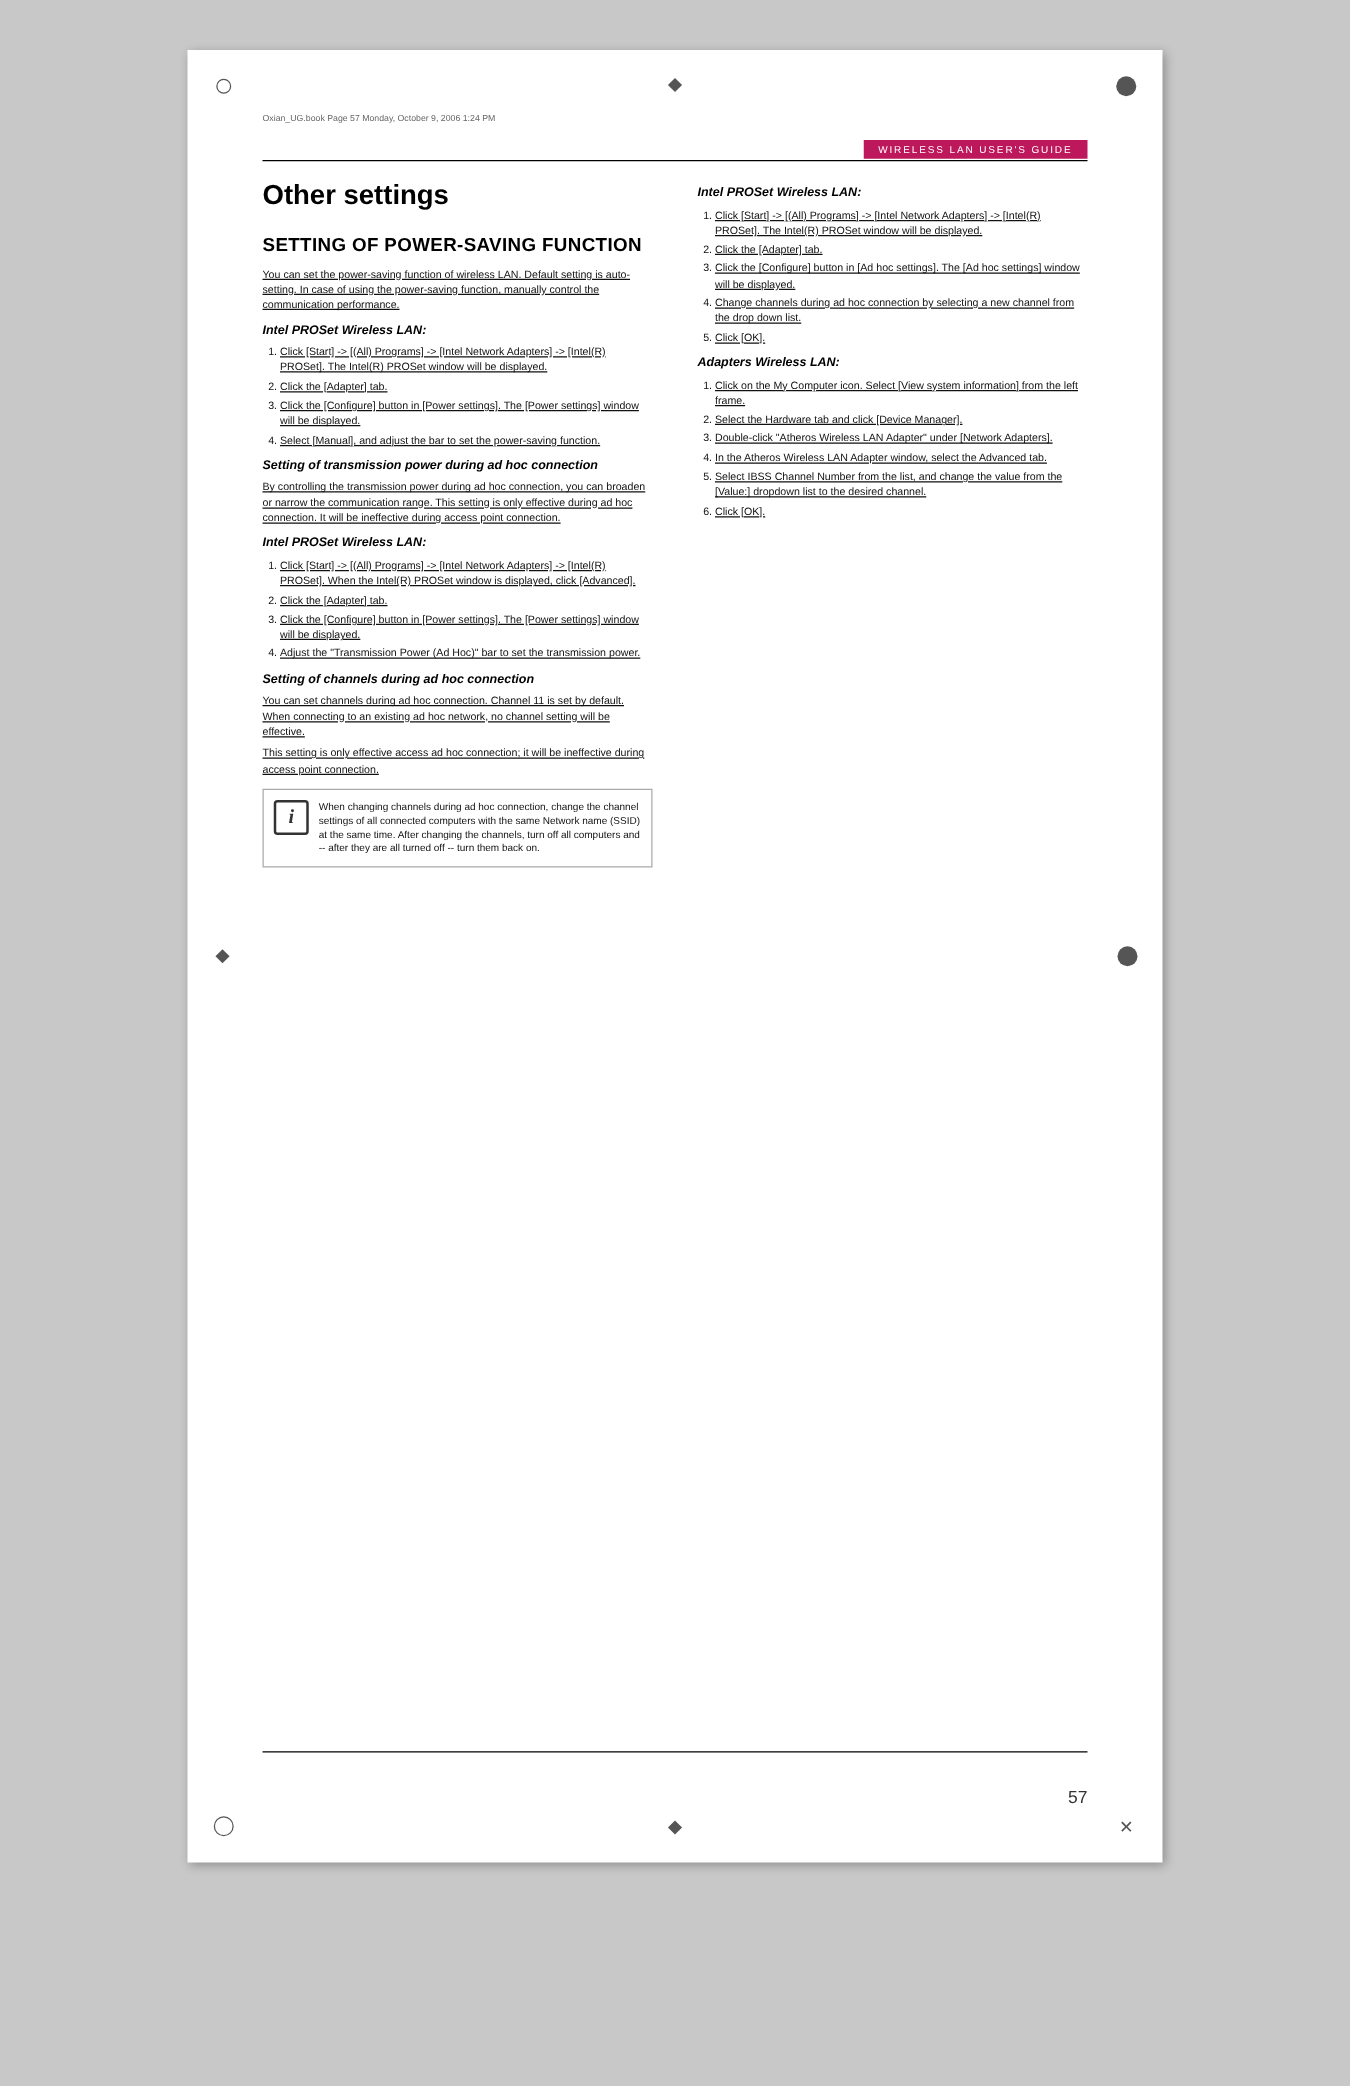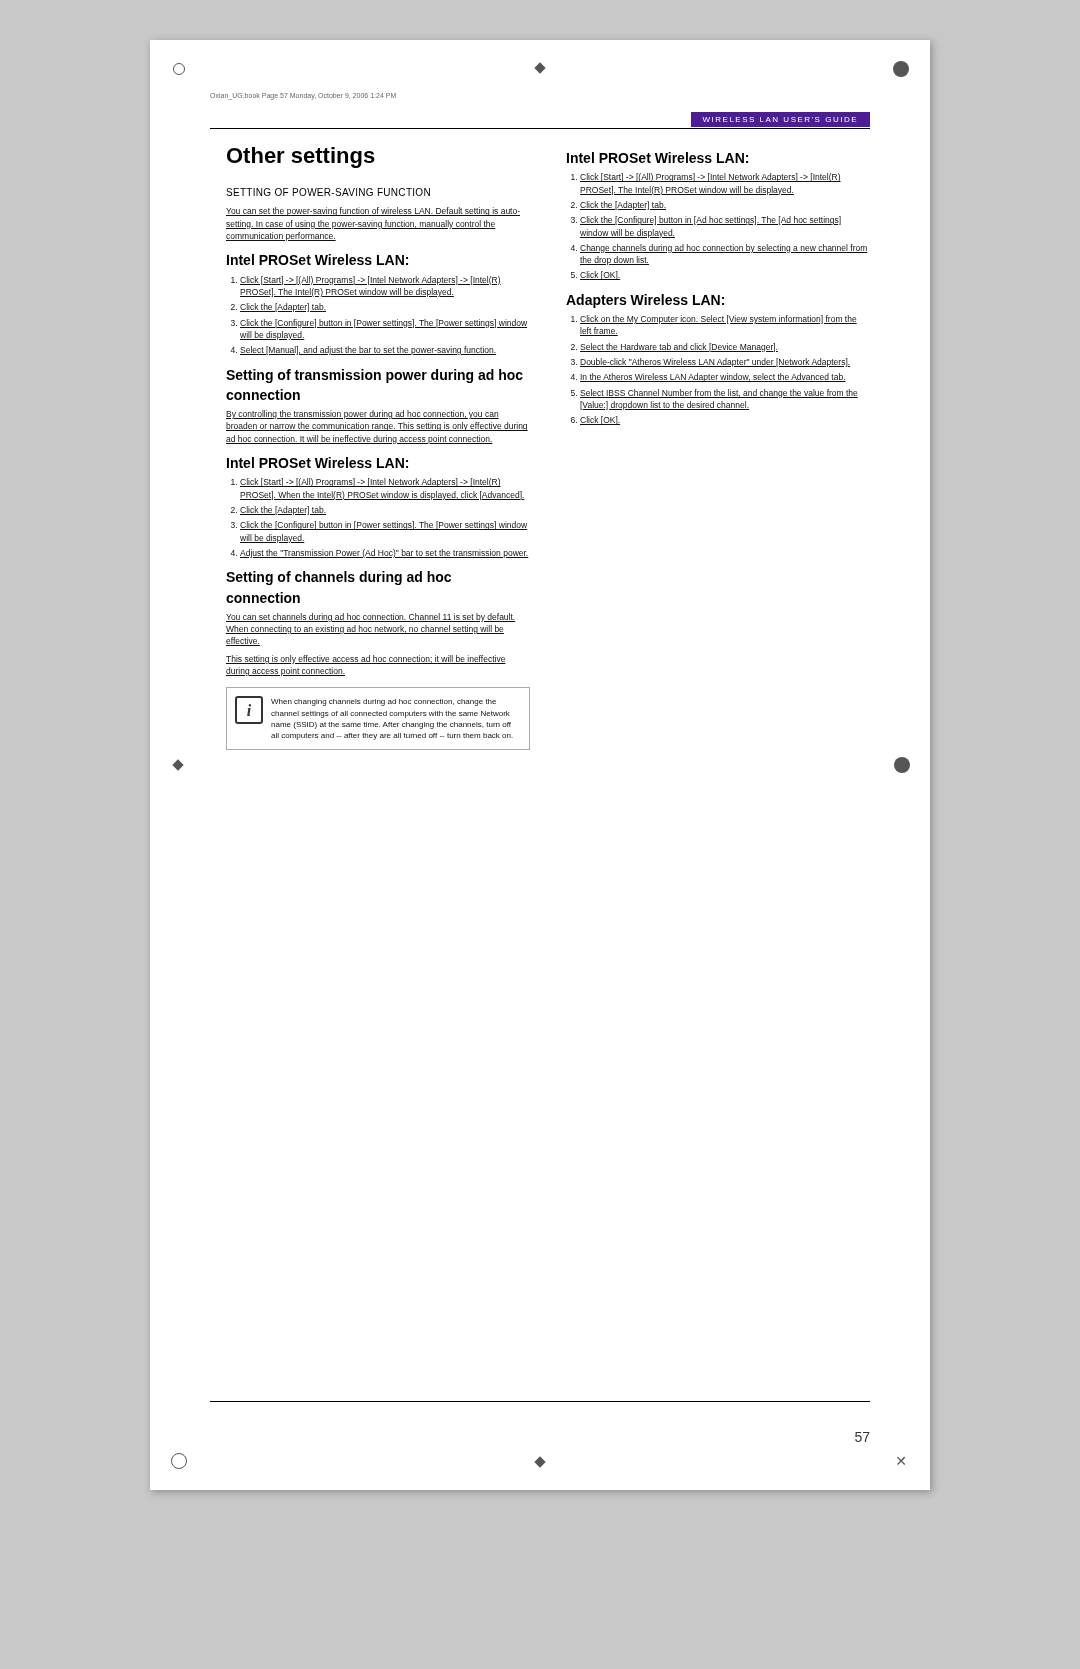--- a/index.html
+++ b/index.html
@@ -81,21 +81,21 @@
       font-size: 7px;
       color: #666;
       font-family: Arial, sans-serif;
     }
 
     
     .header-bar {
       position: absolute;
       top: 72px;
       right: 60px;
-      background: #4c1d95;
+      background: #be185d;
       color: #ffffff;
       font-size: 8px;
       font-family: Arial, sans-serif;
       letter-spacing: 1.5px;
       padding: 3px 12px;
       text-transform: uppercase;
     }
 
     
     .top-rule {
@@ -109,21 +109,20 @@
 
     
     .content {
       position: absolute;
       top: 100px;
       left: 60px;
       right: 60px;
       bottom: 80px;
       display: flex;
       gap: 36px;
-      margin-left: 16px;
     }
 
     .left-col {
       flex: 1;
       font-size: 8.5px;
       line-height: 1.45;
       color: #111;
     }
 
     .right-col {
@@ -137,35 +136,36 @@
     .page-title {
       font-size: 22px;
       font-weight: bold;
       color: #000;
       margin-bottom: 14px;
       font-family: Arial, sans-serif;
     }
 
     
     .section-heading {
-      font-size: 10px;
-      font-weight: normal;
+      font-size: 15px;
+      font-weight: bold;
       color: #000;
       text-transform: uppercase;
       letter-spacing: 0.3px;
       margin-bottom: 5px;
       margin-top: 10px;
     }
 
     .subsection-heading {
-      font-size: 14px;
+      font-size: 10px;
       font-weight: bold;
       color: #000;
       margin-bottom: 3px;
       margin-top: 8px;
+      font-style: italic;
     }
 
     p {
       margin-bottom: 5px;
       font-size: 8.5px;
       line-height: 1.45;
       text-decoration: underline;
     }
 
     ol {

